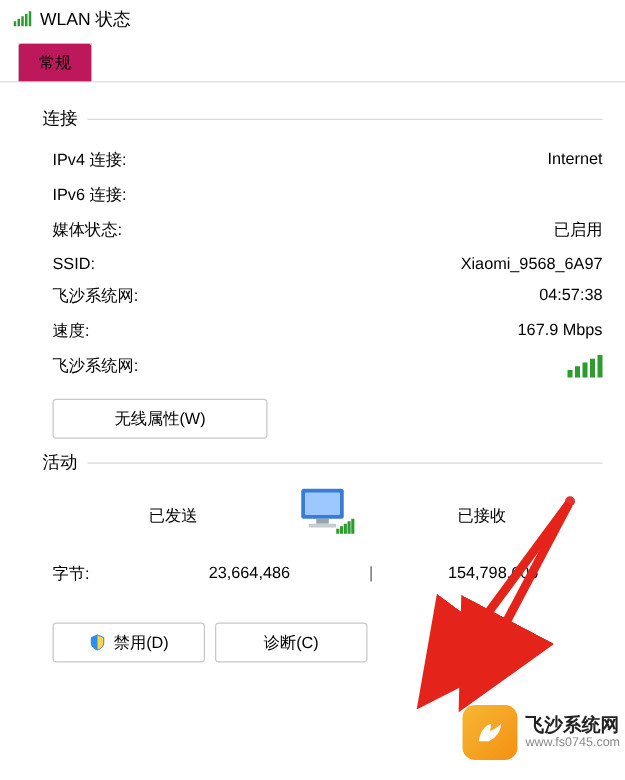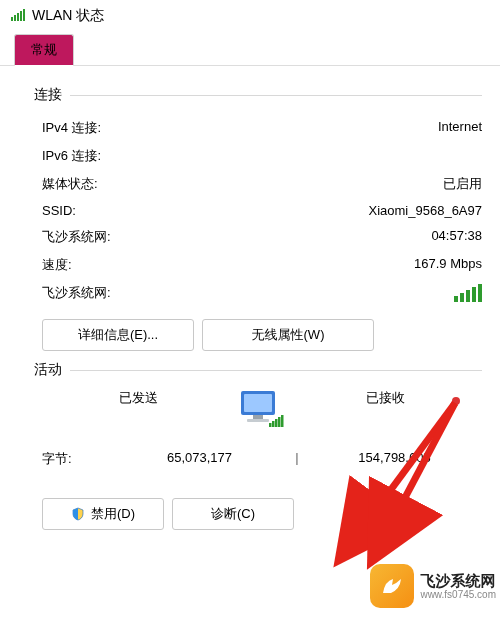--- a/index.html
+++ b/index.html
@@ -17,21 +17,21 @@
   .row .k{}
   .row .v{text-align:center}
   .sig{display:flex;justify-content:flex-end;padding-right:0}
   .bars{display:inline-flex;align-items:flex-end;gap:2px}
   .bars span{width:4px;background:#2e9b2e;display:inline-block}
   .btnrow{display:flex;gap:8px;margin:12px 0 4px 24px}
   .btn{border:1px solid #c8c8c8;background:#fff;border-radius:3px;padding:6px 0;font-size:13px;text-align:center;cursor:default;display:flex;align-items:center;justify-content:center;gap:6px}
   .btn.w1{width:150px}
   .btn.w2{width:120px}
   .shield{display:inline-block;width:14px;height:14px}
-  .activity-head{display:flex;align-items:flex-start;justify-content:space-between;padding:0 0 0 24px;margin-top:6px}
+  .activity-head{display:flex;align-items:center;justify-content:space-between;padding:0 0 0 24px;margin-top:6px}
   .activity-head .center{flex:0 0 auto}
   .activity-head .side{flex:1;text-align:center}
   .monitor-svg{width:54px;height:44px}
   .act-row{display:flex;padding:4px 0 4px 24px}
   .act-row .k{width:70px}
   .act-row .mid{flex:1;text-align:center}
   .act-row .sep{width:20px;text-align:center;color:#666}
   .act-row .right{flex:1;text-align:center}
   .bot-btns{display:flex;gap:8px;margin:26px 0 0 24px}
   .arrow{position:absolute;pointer-events:none}
@@ -104,21 +104,20 @@
             <span style="height:6px"></span>
               <span style="height:9px"></span>
               <span style="height:12px"></span>
               <span style="height:15px"></span>
               <span style="height:18px"></span>
           </span>
         </span>
       </div>
 
       <div class="btnrow">
-        <div class="btn w1">详细信息(E)...</div>
         <div class="btn w1" style="width:170px">无线属性(W)</div>
       </div>
     </div>
 
     <div class="group">
       <div class="group-head">
         <span class="lab">活动</span>
         <span class="hr"></span>
       </div>
 
@@ -137,21 +136,21 @@
               <rect x="9" y="4" width="2.5" height="10" fill="#2e9b2e"></rect>
               <rect x="12" y="2" width="2.5" height="12" fill="#2e9b2e"></rect>
             </g>
           </svg>
         </div>
         <div class="side">已接收</div>
       </div>
 
       <div class="act-row" style="margin-top:10px">
         <span class="k">字节:</span>
-        <span class="mid">65,073,177</span>
+        <span class="mid">23,664,486</span>
         <span class="sep">|</span>
         <span class="right">154,798,605</span>
       </div>
 
       <div class="bot-btns">
         <div class="btn w2">
           <span class="shield">
             <svg width="14" height="14" viewBox="0 0 14 14">
                 <path d="M7 1 L12 3 V7 C12 10 9.5 12.5 7 13 C4.5 12.5 2 10 2 7 V3 Z" fill="#ffd24d" stroke="#0a62c9" stroke-width="0.6"></path>
                 <path d="M7 1 L7 13 C4.5 12.5 2 10 2 7 V3 Z" fill="#2d8fe8"></path>

